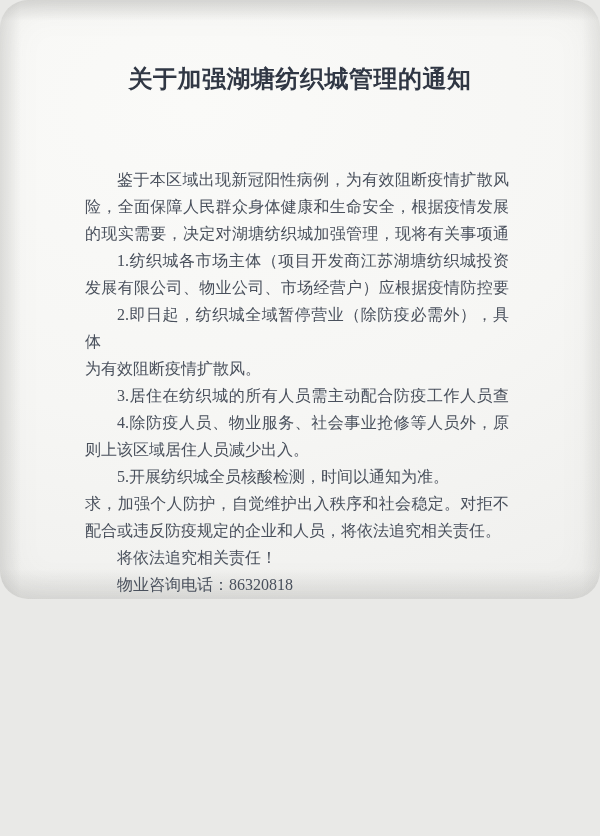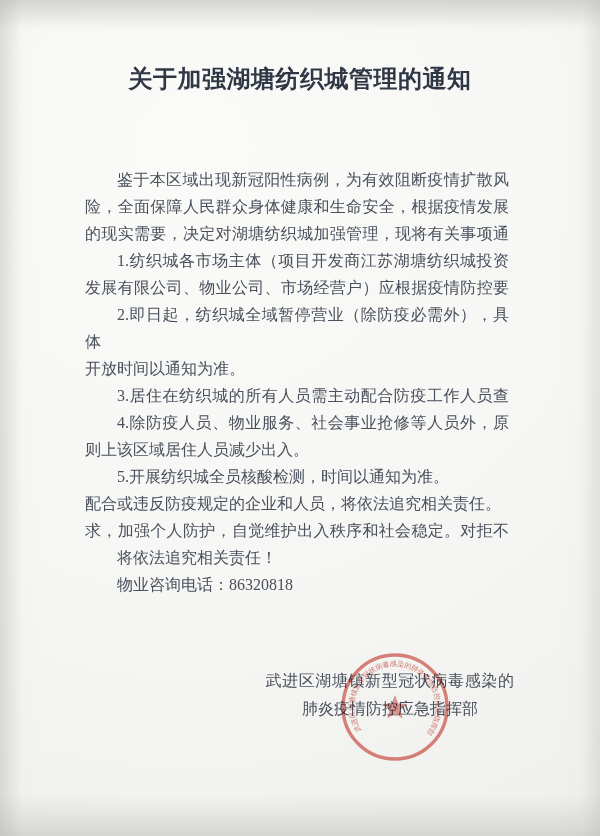--- a/index.html
+++ b/index.html
@@ -2,28 +2,29 @@
 <html><head>
 <meta charset="utf-8">
 <style>
   html,body{margin:0;padding:0;}
   body{
     width:600px;height:836px;
     font-family:"Liberation Serif","DejaVu Serif",serif;
     background:#e9e9e7;
   }
   .page{
-    position:relative;width:600px;height:836px;overflow:hidden;
+    position:relative;width:600px;height:599px;overflow:hidden;
     background:
       linear-gradient(90deg, rgba(168,168,166,.28) 0, rgba(168,168,166,0) 3.5%),
       linear-gradient(270deg, rgba(178,178,176,.20) 0, rgba(178,178,176,0) 3%),
       linear-gradient(180deg, rgba(150,150,148,.30) 0, rgba(150,150,148,0) 3.5%),
       linear-gradient(0deg, rgba(160,160,158,.26) 0, rgba(160,160,158,0) 5%),
       radial-gradient(130% 95% at 32% 18%, #fafaf8 0%, #f6f6f4 55%, #efefed 100%);
     box-shadow: inset 0 0 40px rgba(120,120,118,.12);
+    border-radius: 28px;
   }
   .doc-title{
     position:absolute;top:62px;left:0;width:600px;height:34px;
     line-height:34px;text-align:center;
     font-size:24px;font-weight:bold;letter-spacing:.5px;
     color:#303744;
   }
   .doc-body{
     position:absolute;top:124px;left:85px;width:424px;
     font-size:16px;line-height:27px;color:#49505c;margin-top:42px;
@@ -53,27 +54,27 @@
 
   <div class="doc-title">关于加强湖塘纺织城管理的通知</div>
 
   <div class="doc-body">
       <div class="bline indent fill">鉴于本区域出现新冠阳性病例，为有效阻断疫情扩散风</div>
       <div class="bline fill">险，全面保障人民群众身体健康和生命安全，根据疫情发展</div>
       <div class="bline fill">的现实需要，决定对湖塘纺织城加强管理，现将有关事项通</div>
       <div class="bline indent fill">1.纺织城各市场主体（项目开发商江苏湖塘纺织城投资</div>
       <div class="bline fill">发展有限公司、物业公司、市场经营户）应根据疫情防控要</div>
       <div class="bline indent fill">2.即日起，纺织城全域暂停营业（除防疫必需外），具体</div>
-      <div class="bline">开放时间以通知为准。</div>
+      <div class="bline">为有效阻断疫情扩散风。</div>
       <div class="bline indent fill">3.居住在纺织城的所有人员需主动配合防疫工作人员查</div>
       <div class="bline indent fill">4.除防疫人员、物业服务、社会事业抢修等人员外，原</div>
       <div class="bline">则上该区域居住人员减少出入。</div>
       <div class="bline indent">5.开展纺织城全员核酸检测，时间以通知为准。</div>
+      <div class="bline fill">求，加强个人防护，自觉维护出入秩序和社会稳定。对拒不</div>
       <div class="bline">配合或违反防疫规定的企业和人员，将依法追究相关责任。</div>
-      <div class="bline fill">求，加强个人防护，自觉维护出入秩序和社会稳定。对拒不</div>
       <div class="bline indent">将依法追究相关责任！</div>
       <div class="bline indent">物业咨询电话：86320818</div>
     </div>
 
   <div class="signature">
     <div class="sig-line l1">武进区湖塘镇新型冠状病毒感染的</div>
     <div class="sig-line l2">肺炎疫情防控应急指挥部</div>
   </div>
 
   <svg class="seal" viewBox="0 0 120 120">

